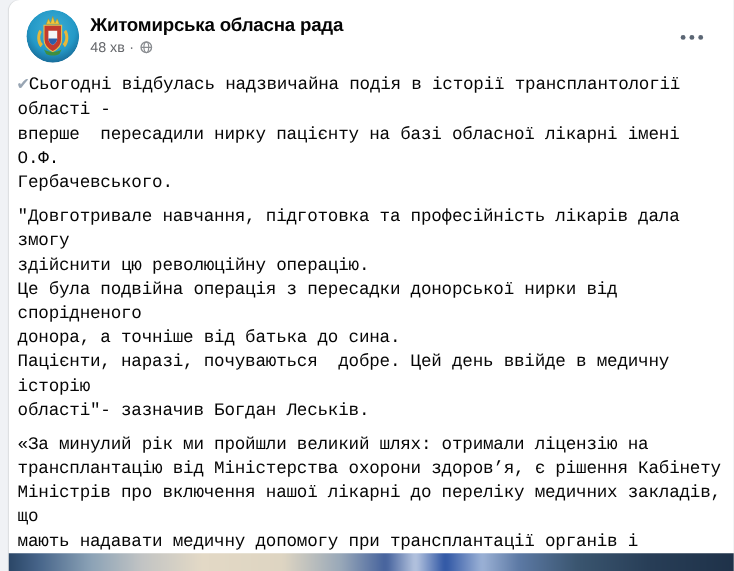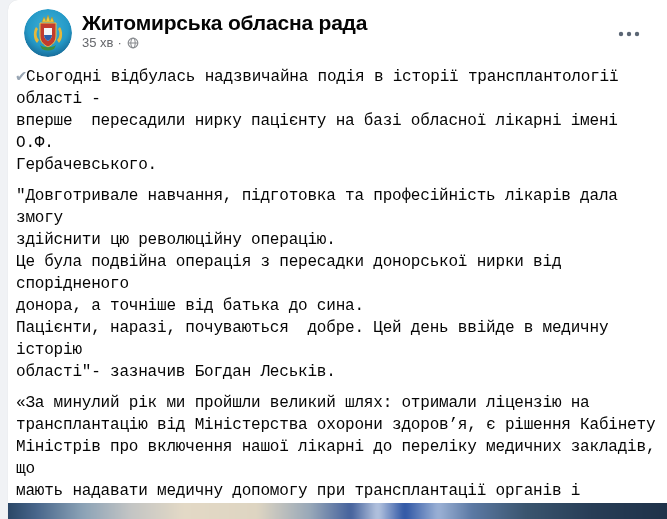--- a/index.html
+++ b/index.html
@@ -28,21 +28,21 @@
   }
   .avatar {
     width: 48px; height: 48px;
     border-radius: 50%;
     flex: 0 0 48px;
     cursor: pointer;
     display: block;
   }
   .header-text { padding-top: 3px; }
   .page-name {
-    font-size: 21px;
+    font-size: 17px;
     font-weight: bold;
     letter-spacing: -0.2px;
     color: #050505;
     line-height: 21px;
     cursor: pointer;
   }
   .meta-row {
     display: flex;
     align-items: center;
     gap: 4px;
@@ -134,21 +134,21 @@
         <path d="M16 14 H32 V27 C32 33 28 36 24 38 C20 36 16 33 16 27 Z" fill="#c23b2e" stroke="#e8c04a" stroke-width="1"></path>
         <path d="M20 19 H28 V26 C28 29 26 31 24 32 C22 31 20 29 20 26 Z" fill="#f4f6f8"></path>
         <path d="M20 26 H28 C28 29 26 31 24 32 C22 31 20 29 20 26 Z" fill="#2d5fa8"></path>
         <path d="M16 36 C20 39 28 39 32 36 L30 40 C26 42 22 42 18 40 Z" fill="#3f8f3f"></path>
       </g>
     </svg>
 
     <div class="header-text">
       <div class="page-name">Житомирська обласна рада</div>
       <div class="meta-row">
-        <span>35 хв</span>
+        <span>48 хв</span>
         <span>·</span>
         <svg class="globe" width="12" height="12" viewBox="0 0 16 16">
           <circle cx="8" cy="8" r="6.4" fill="none" stroke="#8a8d91" stroke-width="1.6"></circle>
           <ellipse cx="8" cy="8" rx="2.9" ry="6.4" fill="none" stroke="#8a8d91" stroke-width="1.4"></ellipse>
           <line x1="1.6" y1="8" x2="14.4" y2="8" stroke="#8a8d91" stroke-width="1.4"></line>
         </svg>
       </div>
     </div>
 
     <div class="menu-button">

